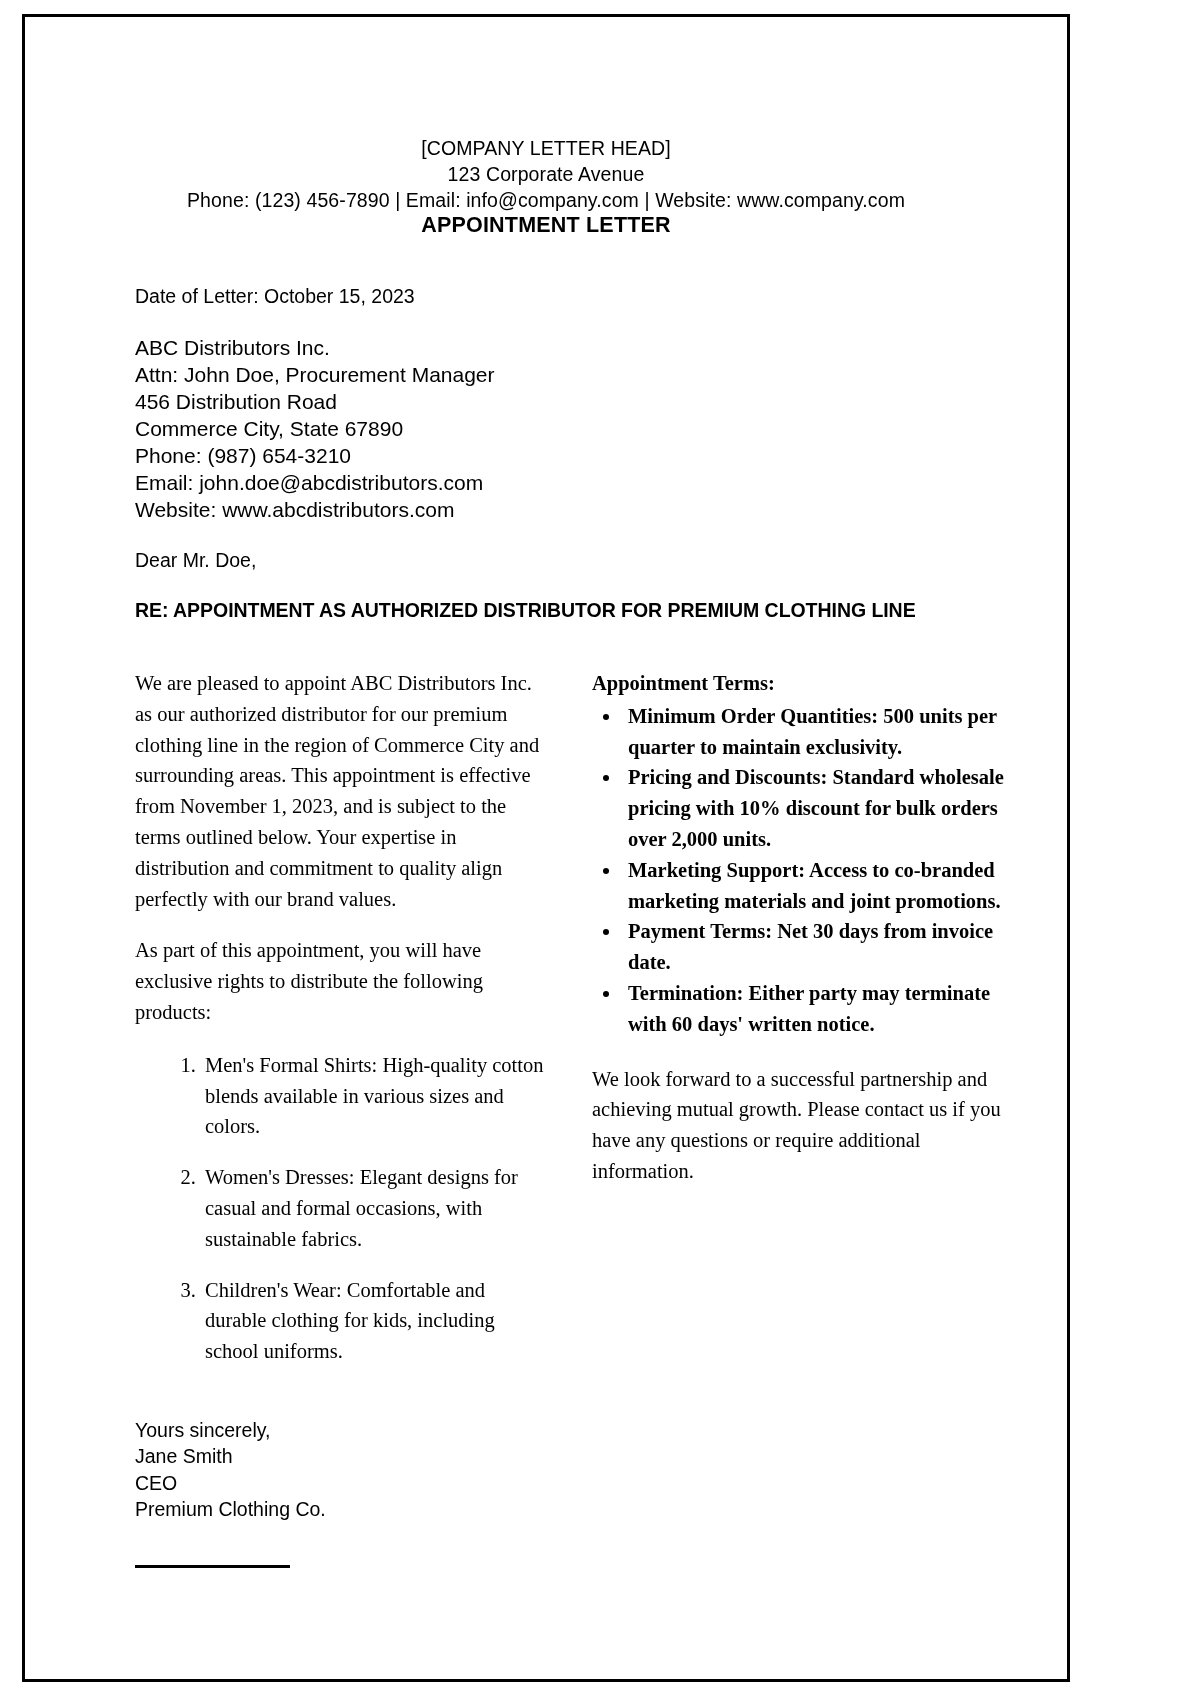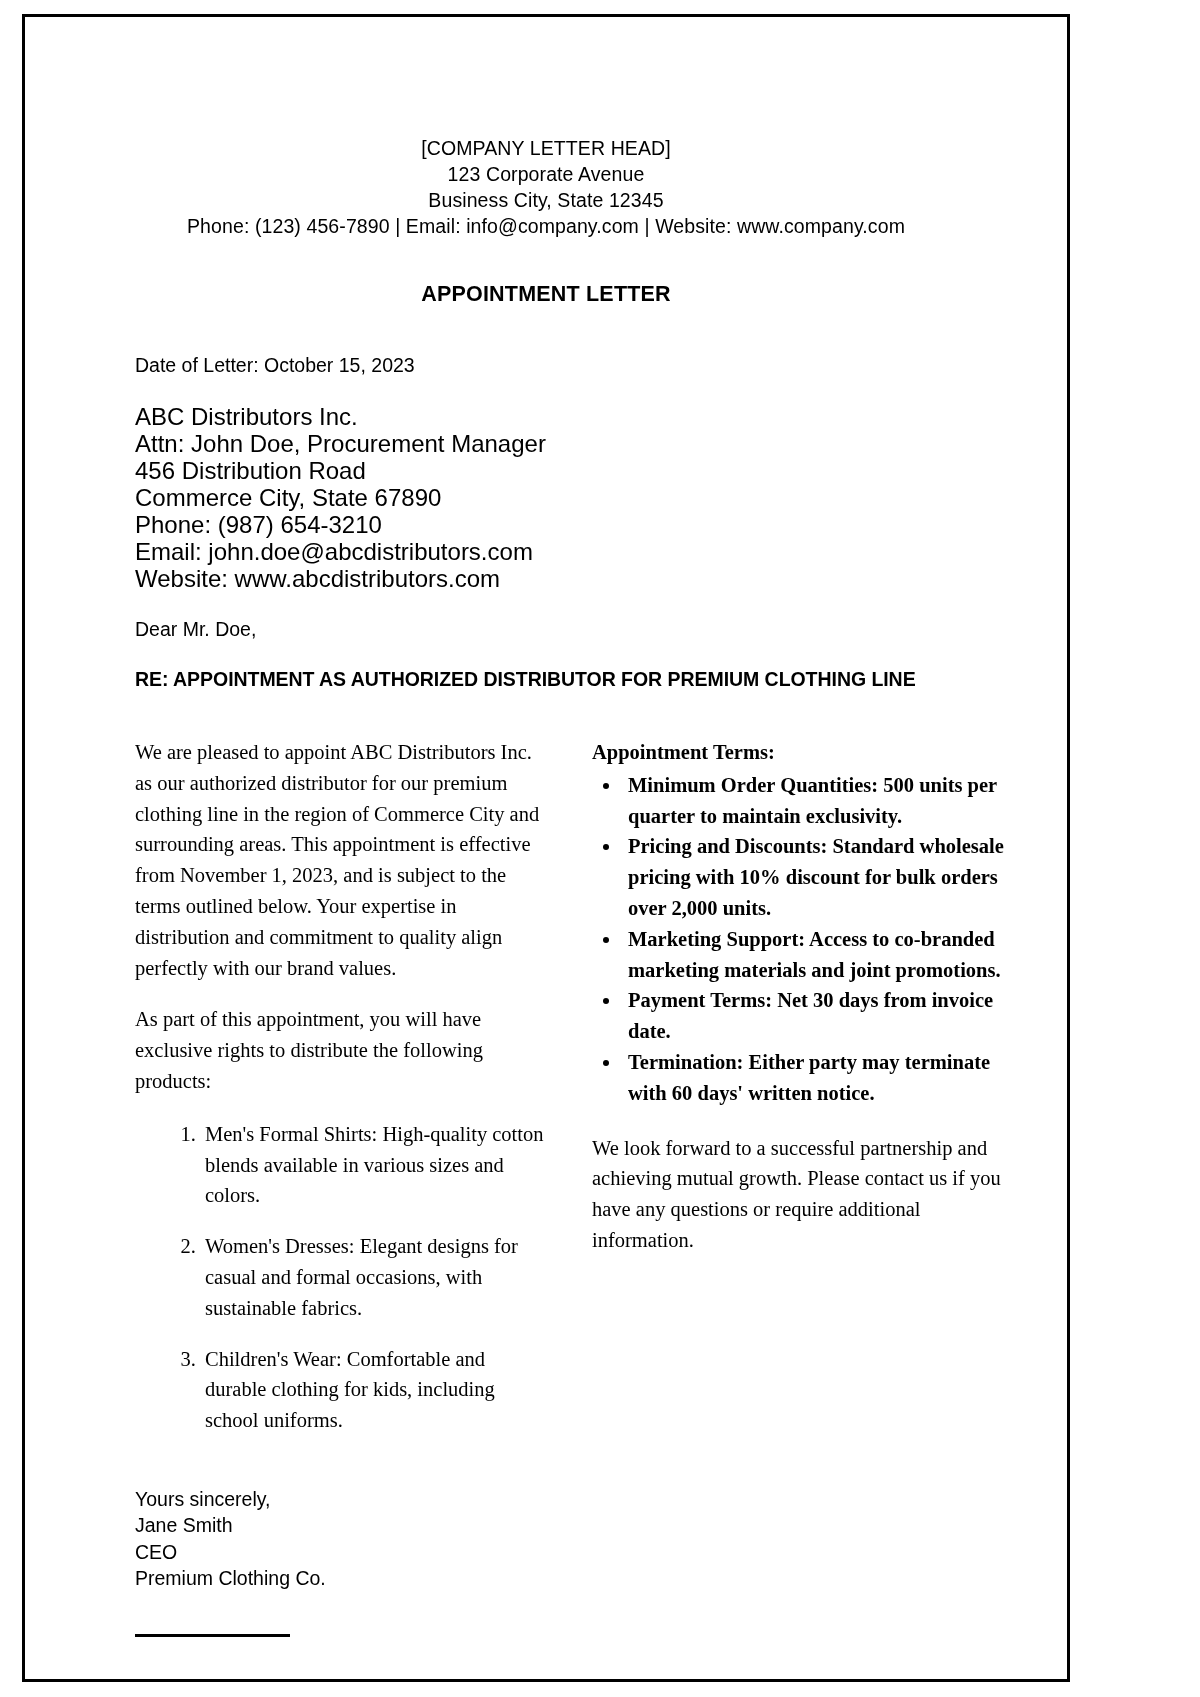--- a/index.html
+++ b/index.html
@@ -45,35 +45,34 @@
     line-height: 26px;
     letter-spacing: 0.1px;
   }
   .letterhead div { white-space: nowrap; }
 
   
   .doc-title {
     text-align: center;
     font-weight: bold;
     font-size: 21.5px;
-    margin-top: 43px;
     letter-spacing: 0.2px;
   }
 
   
   .body-region {
     padding-left: 110px;
     padding-right: 80px;
   }
   .date-line {
     font-size: 19.5px;
     margin-top: 47px;
   }
   .recipient {
-    font-size: 24px;
+    font-size: 21px;
     line-height: 27px;
     margin-top: 26px;
   }
   .salutation {
     font-size: 19.5px;
     margin-top: 26px;
   }
   .subject-line {
     font-size: 19.5px;
     font-weight: bold;
@@ -146,21 +145,20 @@
 </style>
 </head>
 <body>
 
 <div class="page-frame">
   <div class="page-inner">
 
     <div class="letterhead">
       <div>[COMPANY LETTER HEAD]</div>
       <div>123 Corporate Avenue</div>
-      <div>Business City, State 12345</div>
       <div>Phone: (123) 456-7890 | Email: info@company.com | Website: www.company.com</div>
     </div>
 
     <div class="doc-title">APPOINTMENT LETTER</div>
 
     <div class="body-region">
 
       <div class="date-line">Date of Letter: October 15, 2023</div>
 
       <div class="recipient">

